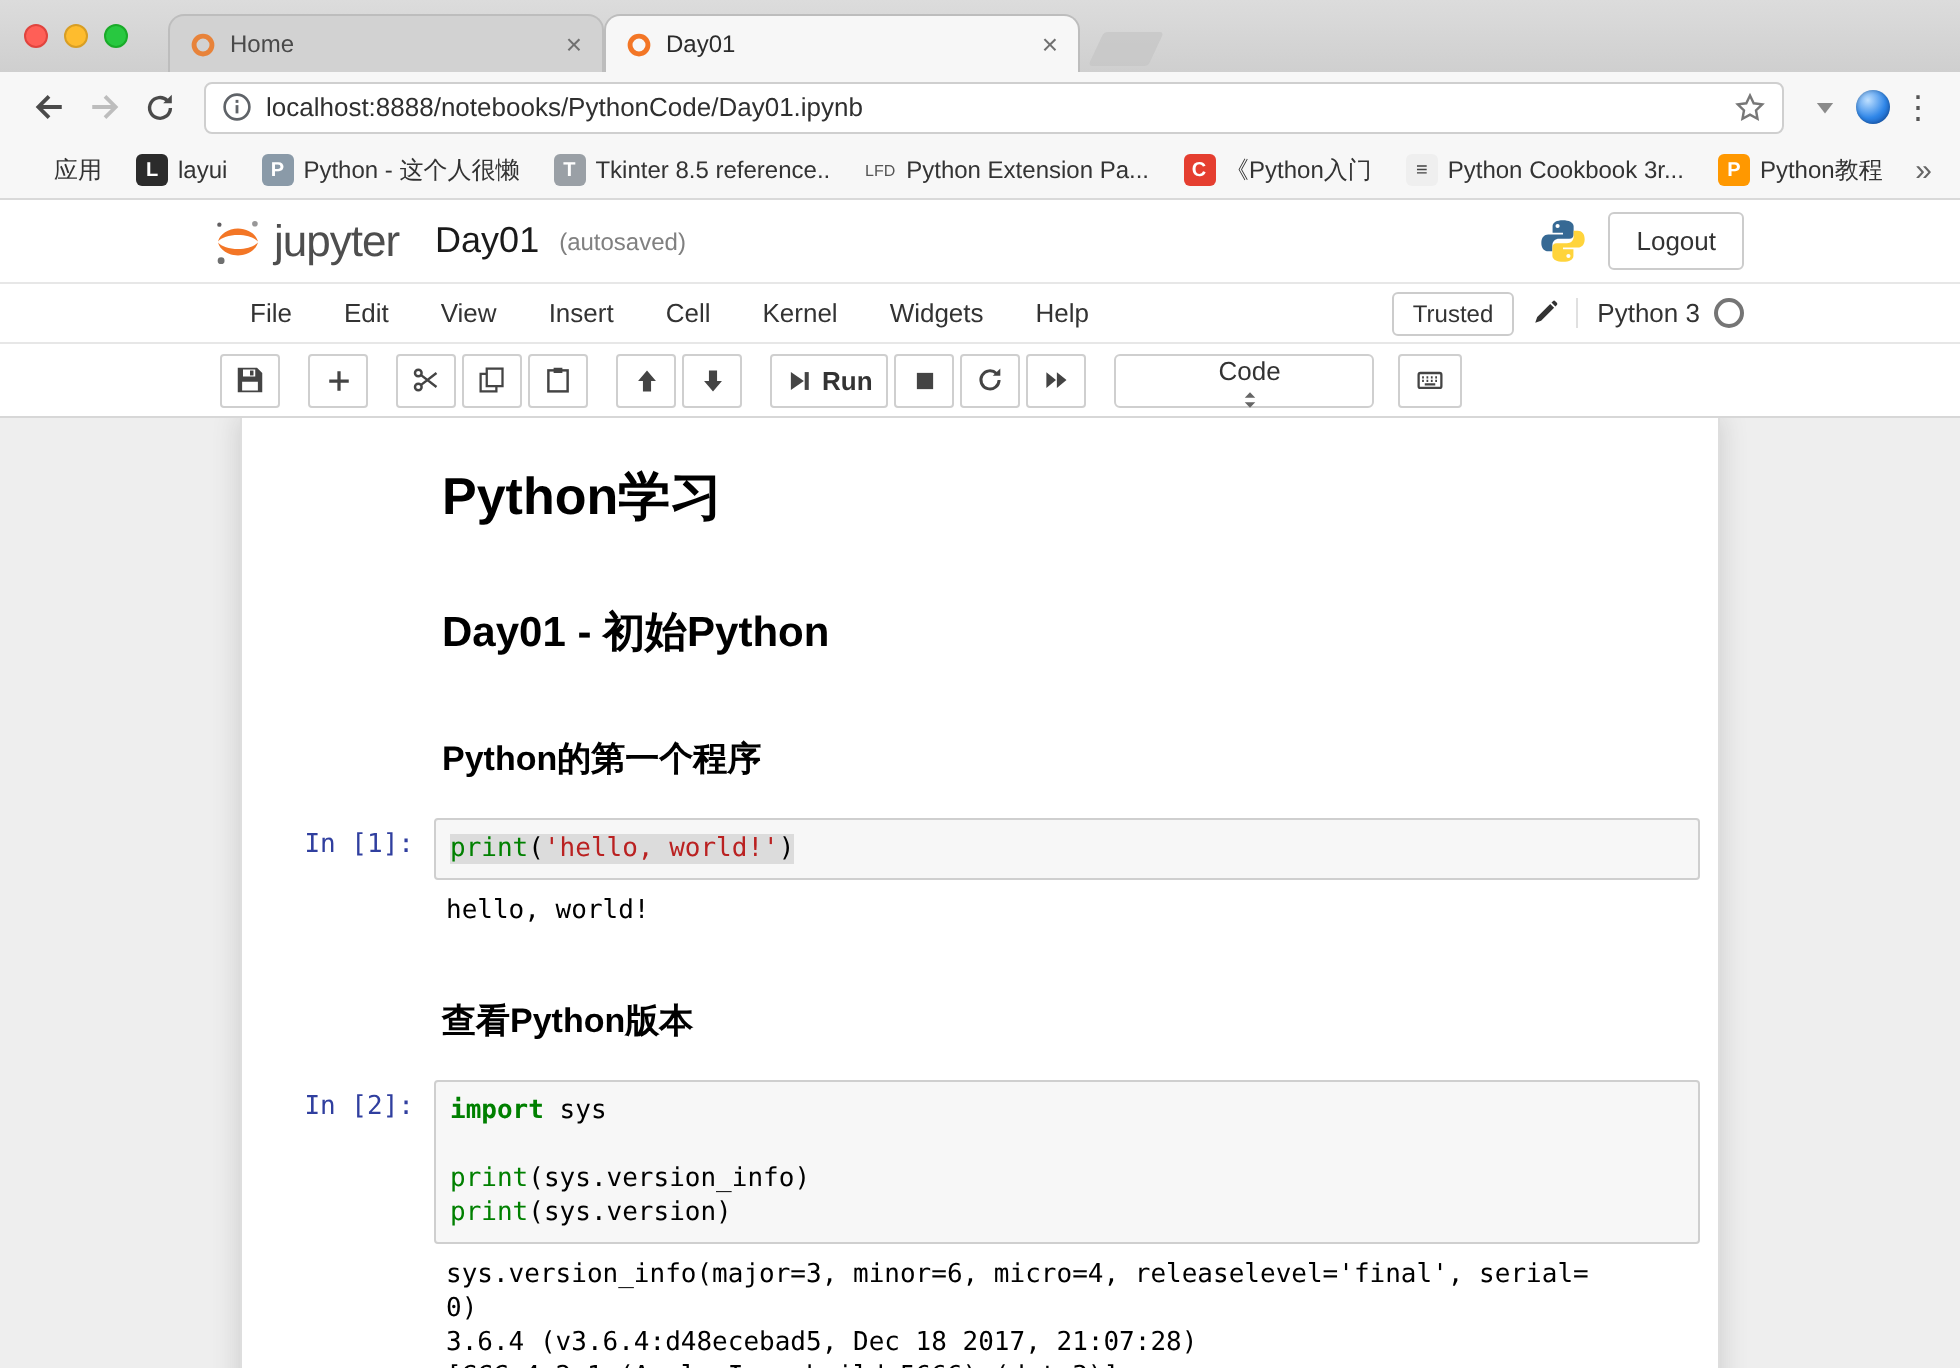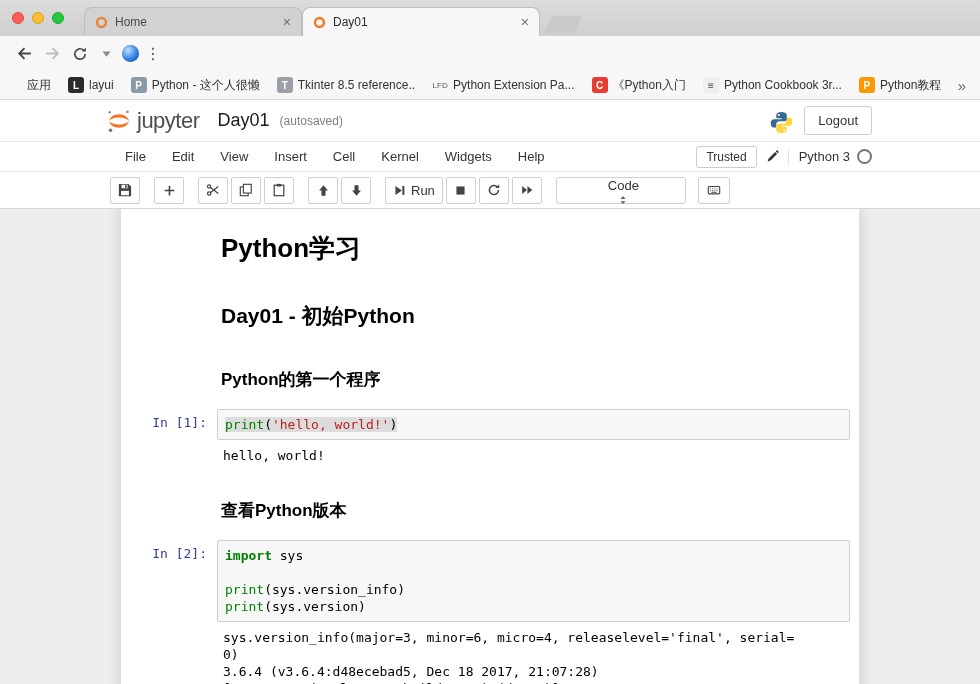--- a/index.html
+++ b/index.html
@@ -42,37 +42,37 @@
   .bm-ic.grid{display:grid;grid-template-columns:repeat(3,3px);grid-template-rows:repeat(3,3px);gap:1.5px;width:auto;height:auto;}
   .bm-ic.grid i{background:#757575;display:block;}
   .bm-over{font-size:15px;color:#666;padding:0 4px;}
 
   
   .jheader{height:42px;background:#fff;display:flex;align-items:center;padding:0 108px 0 106px;box-sizing:border-box;border-bottom:1px solid #e7e7e7;}
   .jlogo{display:flex;align-items:center;gap:5px;}
   .jlogotext{font-size:22px;color:#4e4e4e;letter-spacing:-.5px;}
   .ntitle{font-size:18px;color:#1a1a1a;margin-left:18px;}
   .autosave{font-size:12px;color:#808080;margin-left:10px;}
-  .hright{margin-left:auto;display:flex;align-items:flex-end;gap:10px;}
+  .hright{margin-left:auto;display:flex;align-items:center;gap:10px;}
   .logout{background:#fff;border:1px solid #ccc;border-radius:3px;font-size:13px;color:#333;padding:6px 13px;font-family:inherit;}
 
   
   .jmenu{height:30px;background:#fff;display:flex;align-items:center;padding:0 108px 0 112px;box-sizing:border-box;border-bottom:1px solid #e7e7e7;}
   .menus{display:flex;align-items:center;}
   .menu-item{font-size:13px;color:#333;padding:6px 13px;cursor:default;}
   .mright{margin-left:auto;display:flex;align-items:center;gap:9px;}
   .trusted{background:#fff;border:1px solid #ccc;border-radius:3px;font-size:12px;color:#333;padding:3px 9px;font-family:inherit;}
   .pencil{display:inline-flex;align-items:center;}
   .kernelind{display:flex;align-items:center;gap:7px;border-left:1px solid #e0e0e0;padding-left:10px;font-size:13px;color:#333;}
   .kcircle{width:11px;height:11px;border:2px solid #757575;border-radius:50%;box-sizing:content-box;}
 
   
   .jtoolbar{height:37px;background:#fff;display:flex;align-items:center;padding:0 0 0 110px;box-sizing:border-box;border-bottom:1px solid #d7d7d7;}
   .grp{display:flex;gap:3px;margin-right:14px;}
-  .tbtn{min-width:30px;height:27px;background:#fff;border:1px solid #cfcfcf;border-radius:2px;display:inline-flex;align-items:center;justify-content:center;gap:5px;padding:0 7px;font-size:13px;color:#333;font-family:inherit;}
+  .tbtn{min-width:30px;height:27px;background:#fff;border:1px solid #cfcfcf;border-radius:2px;display:inline-flex;align-items:center;justify-content:center;gap:5px;padding:0 7px;font-size:13px;color:#333;font-family:inherit;font-weight:bold;}
   .cellsel{width:130px;height:27px;border:1px solid #cfcfcf;border-radius:3px;background:#fff;display:flex;align-items:center;justify-content:space-between;padding:0 5px 0 10px;font-size:13px;color:#333;margin-right:12px;box-sizing:border-box;flex-direction:column;}
 
   
   .nbarea{background:#eee;height:475px;overflow:hidden;}
   .page{width:740px;margin:0 auto;background:#fff;min-height:100%;box-sizing:border-box;padding-top:8px;box-shadow:0 0 12px 1px rgba(87,87,87,.2);border:1px solid #dedede;border-top:none;border-bottom:none;}
   .cell{padding:5px 8px 5px 0;border:1px solid transparent;position:relative;box-sizing:border-box;}
   .crow{display:flex;align-items:flex-start;}
   .prompt{width:95px;box-sizing:border-box;text-align:right;padding:6px 10px 0 0;font-family:"DejaVu Sans Mono","Liberation Mono",monospace;font-size:13px;color:#303F9F;flex-shrink:0;}
   .mdbody{flex:1;padding-left:4px;color:#000;}
   .mdbody h1{font-size:26px;margin:8px 0 6px;font-weight:bold;}
@@ -130,20 +130,35 @@
       <svg width="17" height="17" viewBox="0 0 16 16">
           <path d="M2 8h11M8 3l5 5-5 5" fill="none" stroke="#bdbdbd" stroke-width="1.8"></path>
         </svg>
     </span>
     <span class="navbtn">
       <svg width="16" height="16" viewBox="0 0 16 16">
           <path d="M13.2 8a5.2 5.2 0 1 1-1.5-3.7" fill="none" stroke="#4a4a4a" stroke-width="1.7"></path>
           <path d="M13.9 1.4v4.2H9.6z" fill="#4a4a4a"></path>
         </svg>
     </span>
+    <div class="urlbox">
+      <span class="info">
+        <svg width="15" height="15" viewBox="0 0 16 16">
+            <circle cx="8" cy="8" r="6.6" fill="none" stroke="#5f6368" stroke-width="1.4"></circle>
+            <rect x="7.25" y="7" width="1.5" height="4.4" fill="#5f6368"></rect>
+            <rect x="7.25" y="4.2" width="1.5" height="1.6" fill="#5f6368"></rect>
+          </svg>
+      </span>
+      <span class="url">localhost:8888/notebooks/PythonCode/Day01.ipynb</span>
+      <span class="star">
+        <svg width="16" height="16" viewBox="0 0 16 16">
+            <path d="M8 1.8l1.85 3.85 4.25.55-3.1 2.95.75 4.2L8 11.3l-3.75 2.05.75-4.2-3.1-2.95 4.25-.55z" fill="none" stroke="#777" stroke-width="1.2"></path>
+          </svg>
+      </span>
+    </div>
     <span class="ext">
       <svg width="13" height="13" viewBox="0 0 16 16">
           <path d="M3 5.5h10L8 12z" fill="#8a8a8a"></path>
         </svg>
     </span>
     <span class="ext">
         <span class="orb-dot"></span>
       </span>
     <span class="menudots">⋮</span>
   </div>

